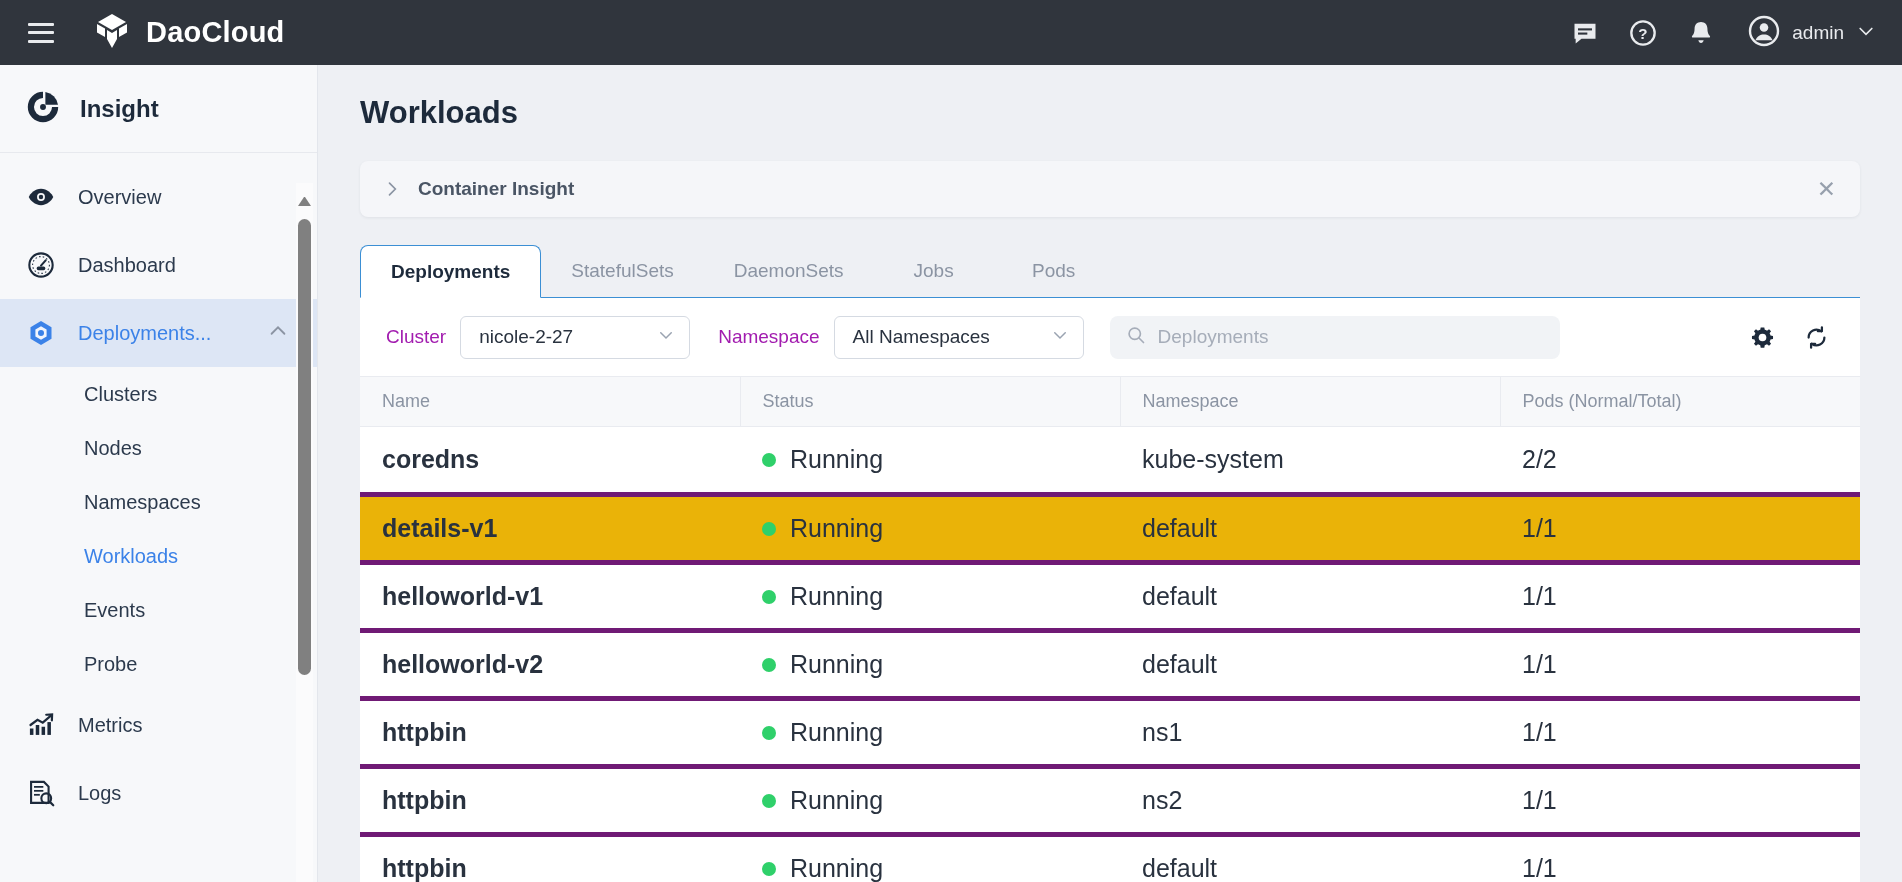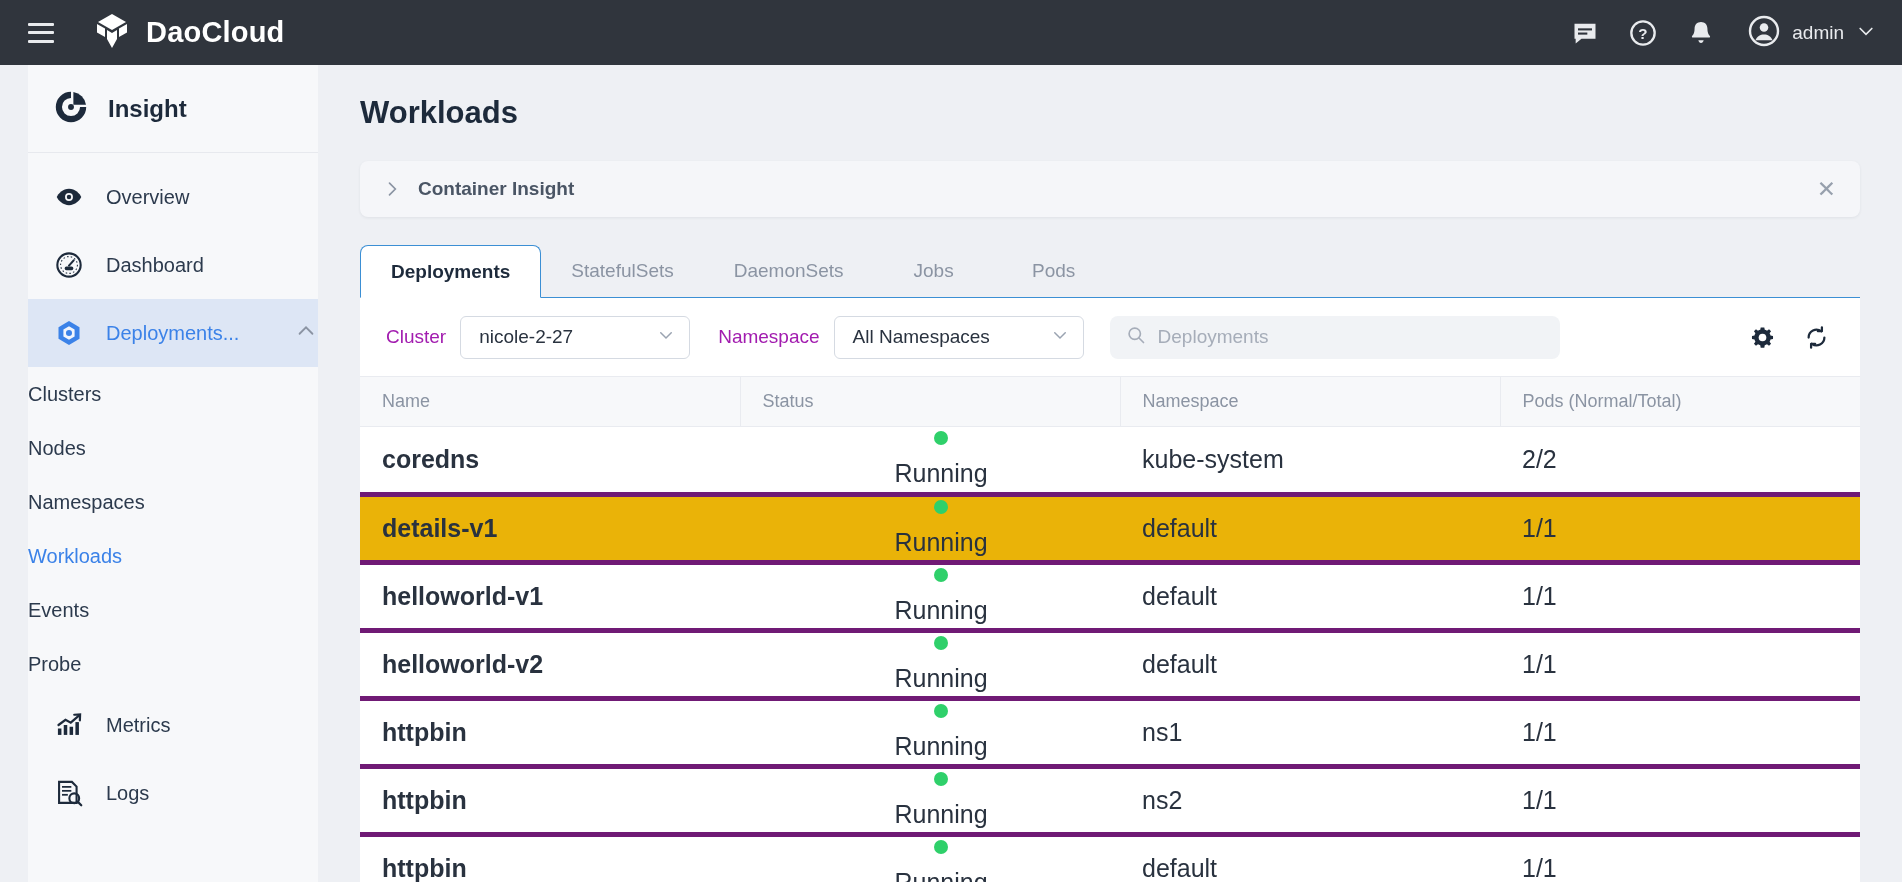--- a/index.html
+++ b/index.html
@@ -35,41 +35,40 @@
   .ticon { width: 30px; height: 30px; display:flex; align-items:center; justify-content:center; cursor:pointer; }
   .user-wrap { display:flex; align-items:center; gap: 12px; cursor:pointer; margin-left: 4px;}
   .user-name { color: #e9ebee; font-size: 19px; }
 
   
   .sidebar {
     position: absolute; top: 65px; left: 0;
     width: 318px; height: 817px;
     background: #f7f8fa;
     border-right: 1px solid #e3e6ec;
-    margin-left: 28px;
   }
   .insight-head {
     height: 88px; display: flex; align-items: center; gap: 18px;
     padding-left: 24px;
     border-bottom: 1px solid #e7e9ee;
   }
   .insight-title { font-size: 24px; font-weight: bold; color: #1d2a3b; }
   .nav { padding-top: 10px; }
   .nav-item {
     height: 68px; display: flex; align-items: center;
     padding-left: 26px; gap: 22px; cursor: pointer;
     font-size: 20px; color: #2c3a4d;
   }
   .nav-item.active-parent { background: #dde6f5; color: #3b82e8; }
   .nav-icon { width: 30px; height: 30px; display: flex; align-items: center; justify-content: center; flex: none; }
   .nav-label { white-space: nowrap; }
   .nav-chevron { margin-left: auto; margin-right: 28px; }
   .sub-item {
     height: 54px; display: flex; align-items: center;
-    font-size: 20px; color: #2c3a4d; cursor: pointer;
+    padding-left: 84px; font-size: 20px; color: #2c3a4d; cursor: pointer;
   }
   .sub-item.active { color: #3b82e8; }
 
   
   .sb-scroll {
     position: absolute; right: 4px; top: 118px;
     width: 17px; height: 752px;
     background: #fbfbfc;
   }
   .sb-arrow-up, .sb-arrow-down {
@@ -169,21 +168,21 @@
     border-top: 1px solid #e9ebf0; border-bottom: 1px solid #e9ebf0;
     border-right: 1px solid #e9ebf0;
   }
   thead th:last-child { border-right: none; }
   tbody td {
     height: 68px; font-size: 25px; color: #29323f;
     padding-left: 22px; border-bottom: 5px solid #701a75;
   }
   tbody tr.alt { background: #eab308; }
   td.name { font-weight: bold; }
-  .status-cell { display: flex; align-items: center; gap: 14px; flex-direction: column; }
+  .status-cell { display: flex; align-items: center; gap: 14px; }
   .dot { width: 14px; height: 14px; border-radius: 50%; background: #2fd06a; flex: none; }
   col.c-name { width: 380px; }
   col.c-status { width: 380px; }
   col.c-ns { width: 380px; }
 </style>
 </head>
 <body>
 
 <div class="topbar">
   <div class="hamburger">

